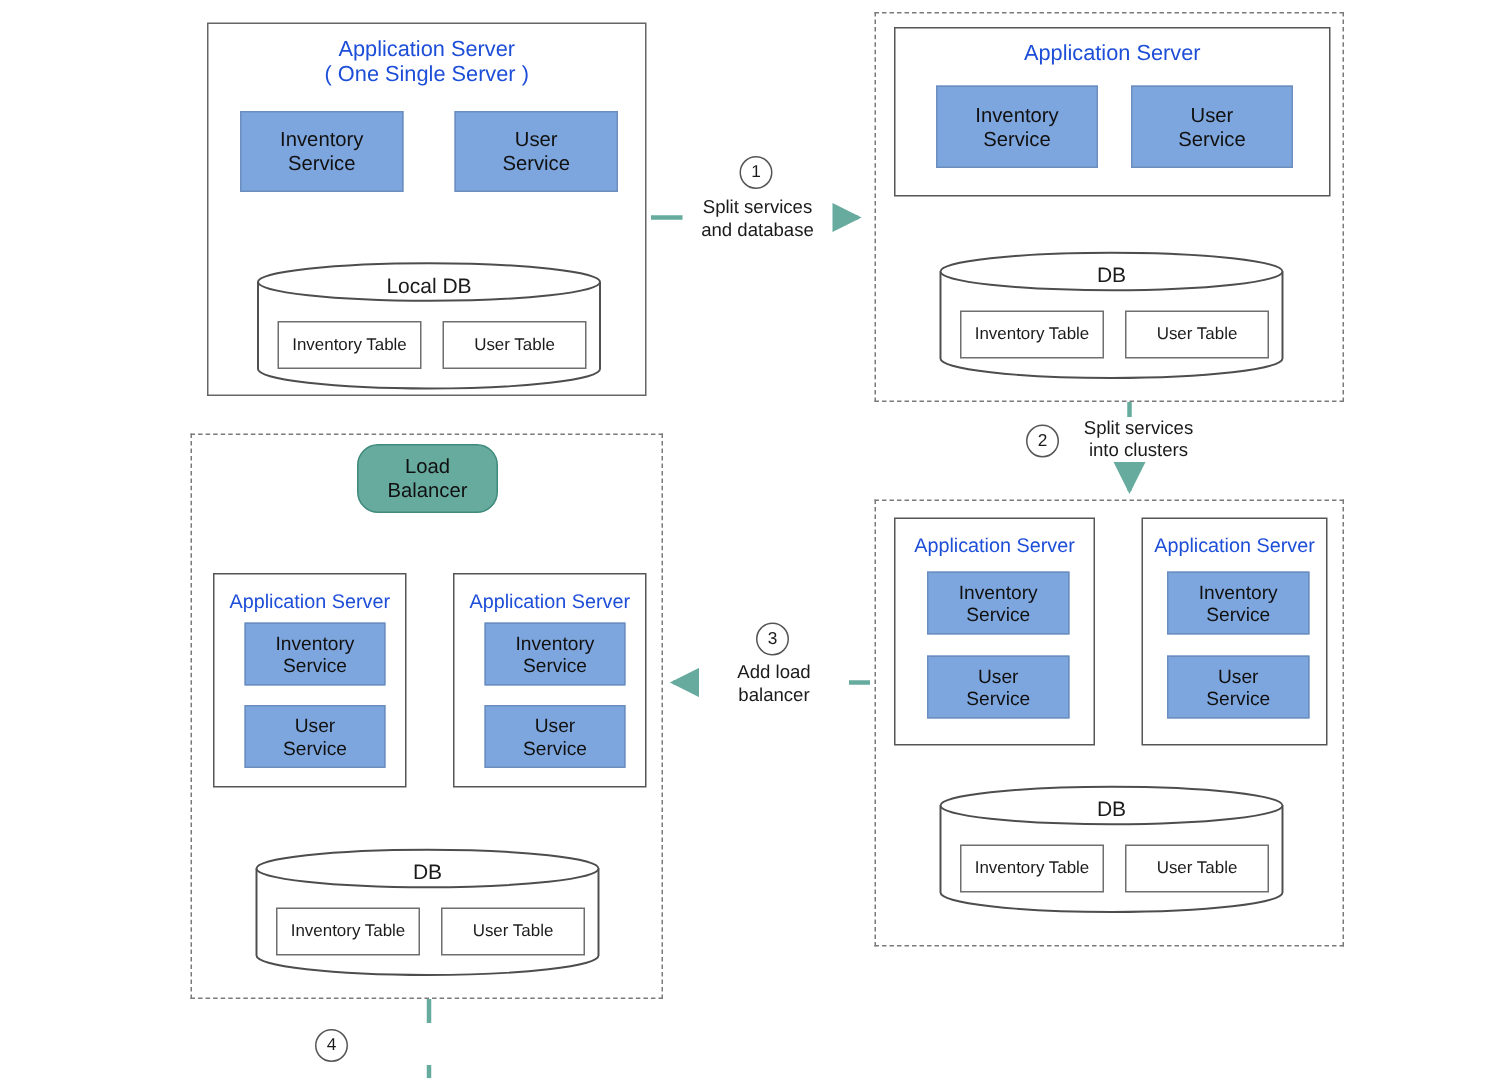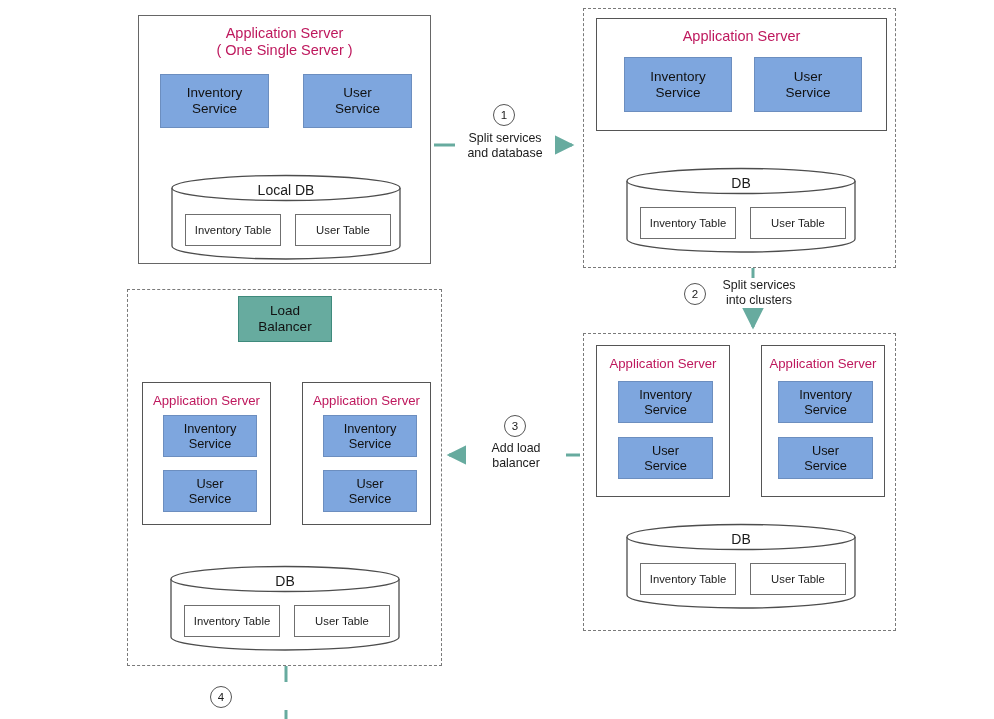--- a/index.html
+++ b/index.html
@@ -31,21 +31,21 @@
     background:#ffffff;
   }
 
   
   .panel-title{
     position:absolute;
     left:0;right:0;
     text-align:center;
     font-size:14.5px;
     line-height:17px;
-    color:#be185d;
+    color:#1d4ed8;
     white-space:pre-line;
   }
   .panel-title.small{font-size:13.2px;}
 
   
   .svc{
     border:1.1px solid #6c8ebf;
     background:#7ea6de;
     display:flex;
     align-items:center;
@@ -255,21 +255,21 @@
       <div class="tbl" style="left:124px;top:39px;width:94px;height:30px;">User Table</div>
     </div>
   </div>
 
   <div class="step-num" style="left:504px;top:415px;">3</div>
   <div class="step-text" style="left:466px;top:441px;width:96px;">Add load
 balancer</div>
 
   <div class="abs panel-dashed" style="left:127px;top:289px;width:315px;height:377px;">
 
-    <div class="lb" style="position:absolute;left:110px;top:6px;width:92px;height:44px;">Load
+    <div class="lb" style="position:absolute;left:110px;top:6px;width:92px;height:44px;border-radius:14px;">Load
 Balancer</div>
 
     <div class="abs box-solid" style="left:14px;top:92px;width:129px;height:143px;">
       <div class="panel-title small" style="top:9px;">Application Server</div>
       <div class="svc sm" style="position:absolute;left:20px;top:32px;width:92px;height:40px;">Inventory
 Service</div>
       <div class="svc sm" style="position:absolute;left:20px;top:87px;width:92px;height:40px;">User
 Service</div>
     </div>
 

